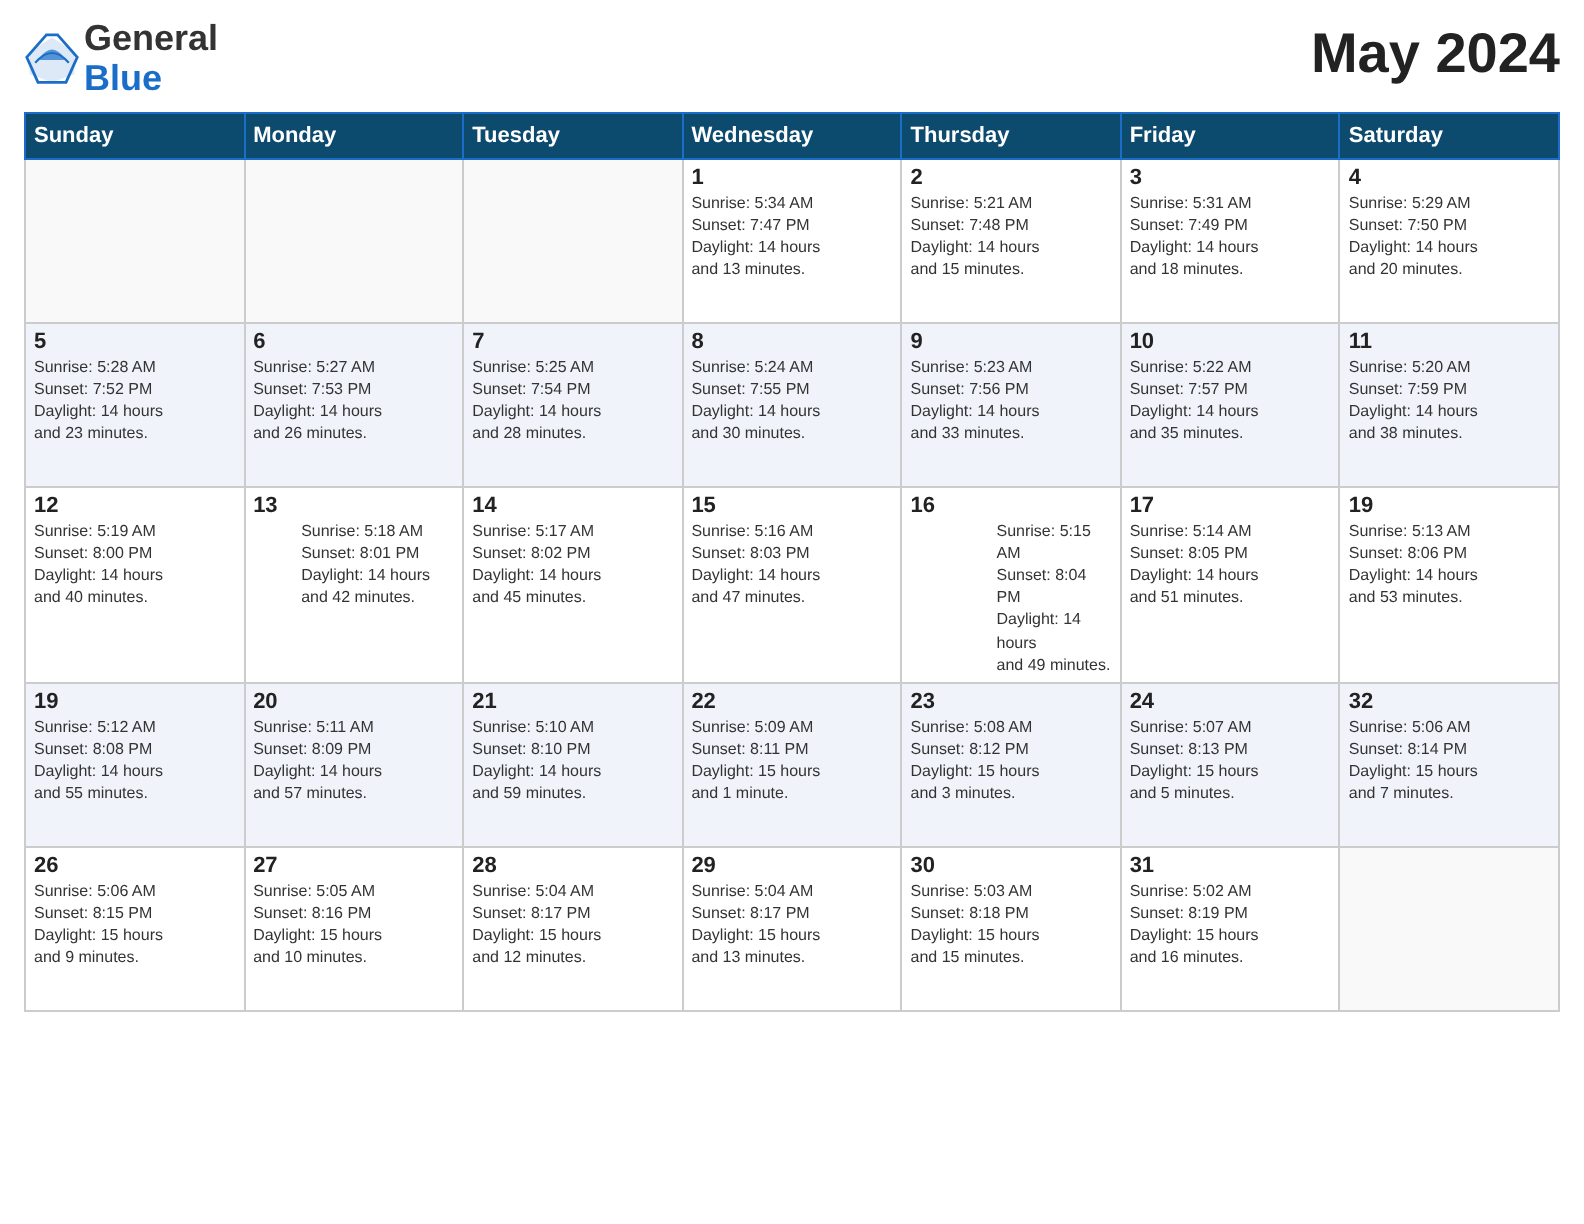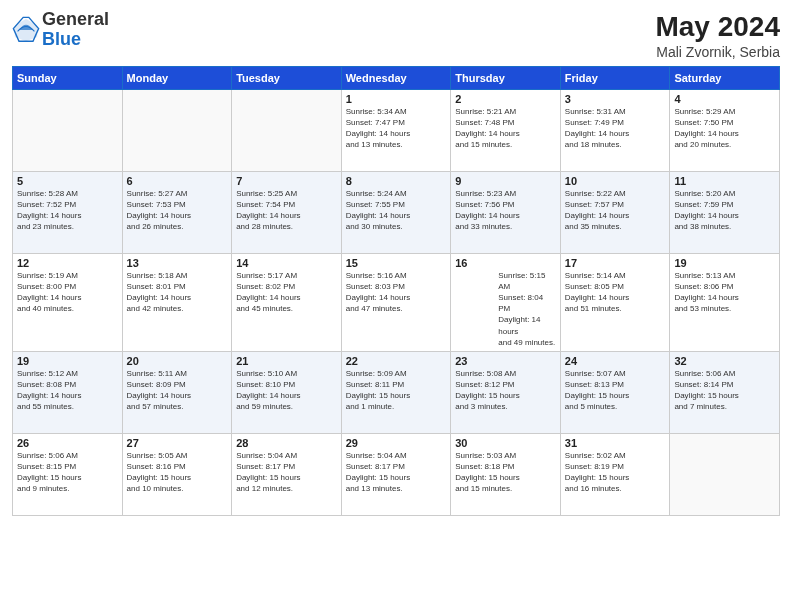--- a/index.html
+++ b/index.html
@@ -51,21 +51,21 @@
     .location {
       font-size: 14px;
       color: #444;
     }
     .calendar {
       width: 100%;
       border-collapse: collapse;
       table-layout: fixed;
     }
     .calendar th {
-      background: #1d4ed8;
+      background: #0c4a6e;
       color: #fff;
       font-size: 11px;
       font-weight: bold;
       padding: 5px 4px;
       text-align: left;
       border: 1px solid #1a6ec7;
     }
     .calendar td {
       border: 1px solid #ccc;
       vertical-align: top;
@@ -106,21 +106,20 @@
         <path d="M10,20 Q20,5 30,20" fill="#1a6ec7" opacity="0.7"></path>
         <path d="M8,22 Q20,8 32,22" fill="none" stroke="#1a6ec7" stroke-width="1.5"></path>
       </svg>
       <div class="logo-text">
         <span class="logo-general">General</span><br>
         <span class="logo-blue">Blue</span>
       </div>
     </div>
     <div class="title-block">
       <div class="month-year">May 2024</div>
-      <div class="location">Mali Zvornik, Serbia</div>
     </div>
   </div>
 
   <table class="calendar">
     <thead>
       <tr>
         <th>Sunday</th>
         <th>Monday</th>
         <th>Tuesday</th>
         <th>Wednesday</th>
@@ -217,21 +216,21 @@
         <tr>
           <td>
             <span class="day-number">12</span>
             <div class="day-info" style="white-space: pre-line;">Sunrise: 5:19 AM
 Sunset: 8:00 PM
 Daylight: 14 hours
 and 40 minutes.</div>
           </td>
           <td>
             <span class="day-number">13</span>
-            <div class="day-info" style="white-space: pre-line;">Sunrise: 5:18 AM
+            <div class="day-info" style="white-space: pre-line; margin-left: 24px;">Sunrise: 5:18 AM
 Sunset: 8:01 PM
 Daylight: 14 hours
 and 42 minutes.</div>
           </td>
           <td>
             <span class="day-number">14</span>
             <div class="day-info" style="white-space: pre-line;">Sunrise: 5:17 AM
 Sunset: 8:02 PM
 Daylight: 14 hours
 and 45 minutes.</div>

